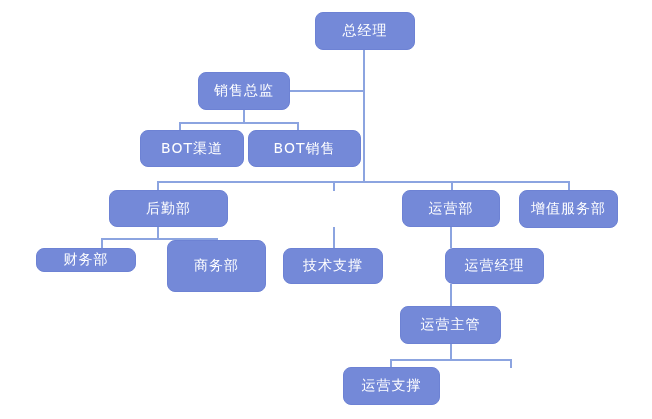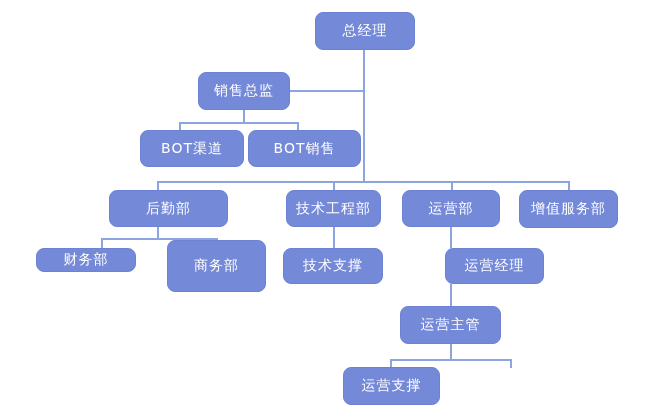--- a/index.html
+++ b/index.html
@@ -78,21 +78,20 @@
   <div class="conn" style="left:450px; top:344px; width:2px;  height:17px;"></div>
   <div class="conn" style="left:390px; top:359px; width:121px; height:2px;"></div>
   <div class="conn" style="left:390px; top:359px; width:2px;   height:9px;"></div>
   <div class="conn" style="left:510px; top:359px; width:2px;   height:9px;"></div>
 
   <div class="node n-ceo">总经理</div>
   <div class="node n-sales-director">销售总监</div>
   <div class="node n-bot-channel">BOT渠道</div>
   <div class="node n-bot-sales">BOT销售</div>
   <div class="node n-logistics">后勤部</div>
-  <div class="node n-tech-eng">技术工程部</div>
   <div class="node n-operations">运营部</div>
   <div class="node n-value-added">增值服务部</div>
   <div class="node n-finance">财务部</div>
   <div class="node n-business">商务部</div>
   <div class="node n-tech-support">技术支撑</div>
   <div class="node n-ops-manager">运营经理</div>
   <div class="node n-ops-supervisor">运营主管</div>
   <div class="node n-ops-support">运营支撑</div>
 
 </div>

